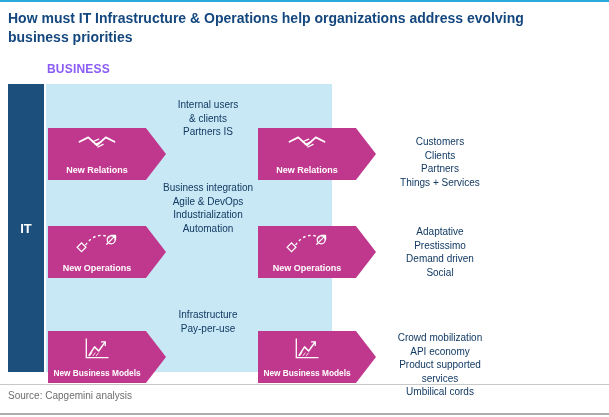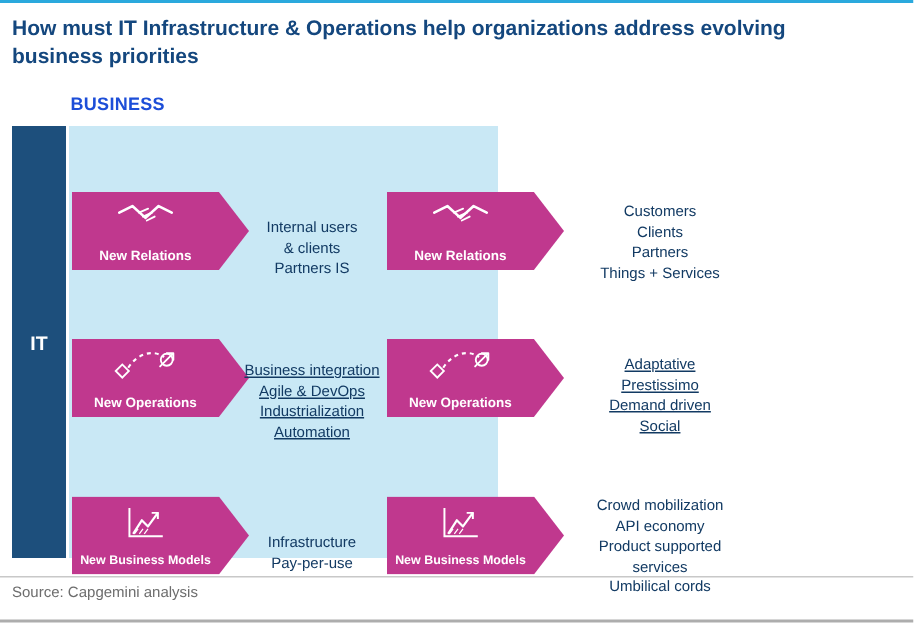--- a/index.html
+++ b/index.html
@@ -7,21 +7,21 @@
     width:609px;height:417px;position:relative;background:#ffffff;
     font-family:"Liberation Sans", sans-serif;overflow:hidden;
   }
   .top-line{position:absolute;top:0;left:0;width:609px;height:2px;background:#2aa9dd;}
   .title{
     position:absolute;top:9px;left:8px;width:560px;
     color:#14477e;font-size:14px;font-weight:bold;line-height:1.35;
   }
   .business-label{
     position:absolute;top:62px;left:47px;
-    color:#1d4ed8;font-size:12px;font-weight:bold;letter-spacing:.2px;
+    color:#8b5cf6;font-size:12px;font-weight:bold;letter-spacing:.2px;
   }
   .it-bar{
     position:absolute;top:84px;left:8px;width:36px;height:288px;background:#1d4f7c;
     display:flex;align-items:center;justify-content:center;
     color:#ffffff;font-size:13px;font-weight:bold;
   }
   .panel{
     position:absolute;top:84px;left:46px;width:286px;height:288px;background:#c9e8f5;
   }
   .arrow{
@@ -35,27 +35,27 @@
   .arrow .lbl{
     position:absolute;bottom:5px;left:0;right:20px;text-align:center;
     color:#ffffff;font-size:9px;font-weight:bold;white-space:nowrap;
   }
   .arrow.small-lbl .lbl{font-size:8.3px;}
   .a-left{left:48px;}
   .a-right{left:258px;}
   .r0{top:92px;}  .r1{top:190px;}  .r2{top:295px;}
   .mid-text{
     position:absolute;left:158px;width:100px;transform:translateY(-50%);
-    color:#123a63;font-size:10px;line-height:1.35;text-align:center;white-space:pre-line;margin-top:48px;
+    color:#123a63;font-size:10px;line-height:1.35;text-align:center;white-space:pre-line;
   }
   .right-text{
     position:absolute;left:370px;width:140px;transform:translateY(-50%);
     color:#123a63;font-size:10px;line-height:1.35;text-align:center;white-space:pre-line;margin-top:44px;
   }
-  .c0{top:118px;} .c1{top:220px;text-decoration:underline;} .c2{top:321px;}
+  .c0{top:118px;} .c1{top:208px;} .c2{top:321px;}
   .footer-line{position:absolute;left:0;width:609px;height:1px;background:#c8c8c8;}
   .fl-top{top:384px;}
   .fl-bottom{top:413px;height:2px;background:#adadad;}
   .source{
     position:absolute;top:390px;left:8px;color:#6d6d6d;font-size:10px;
   }
   svg{display:block;}
 </style>
 </head>
 <body>

